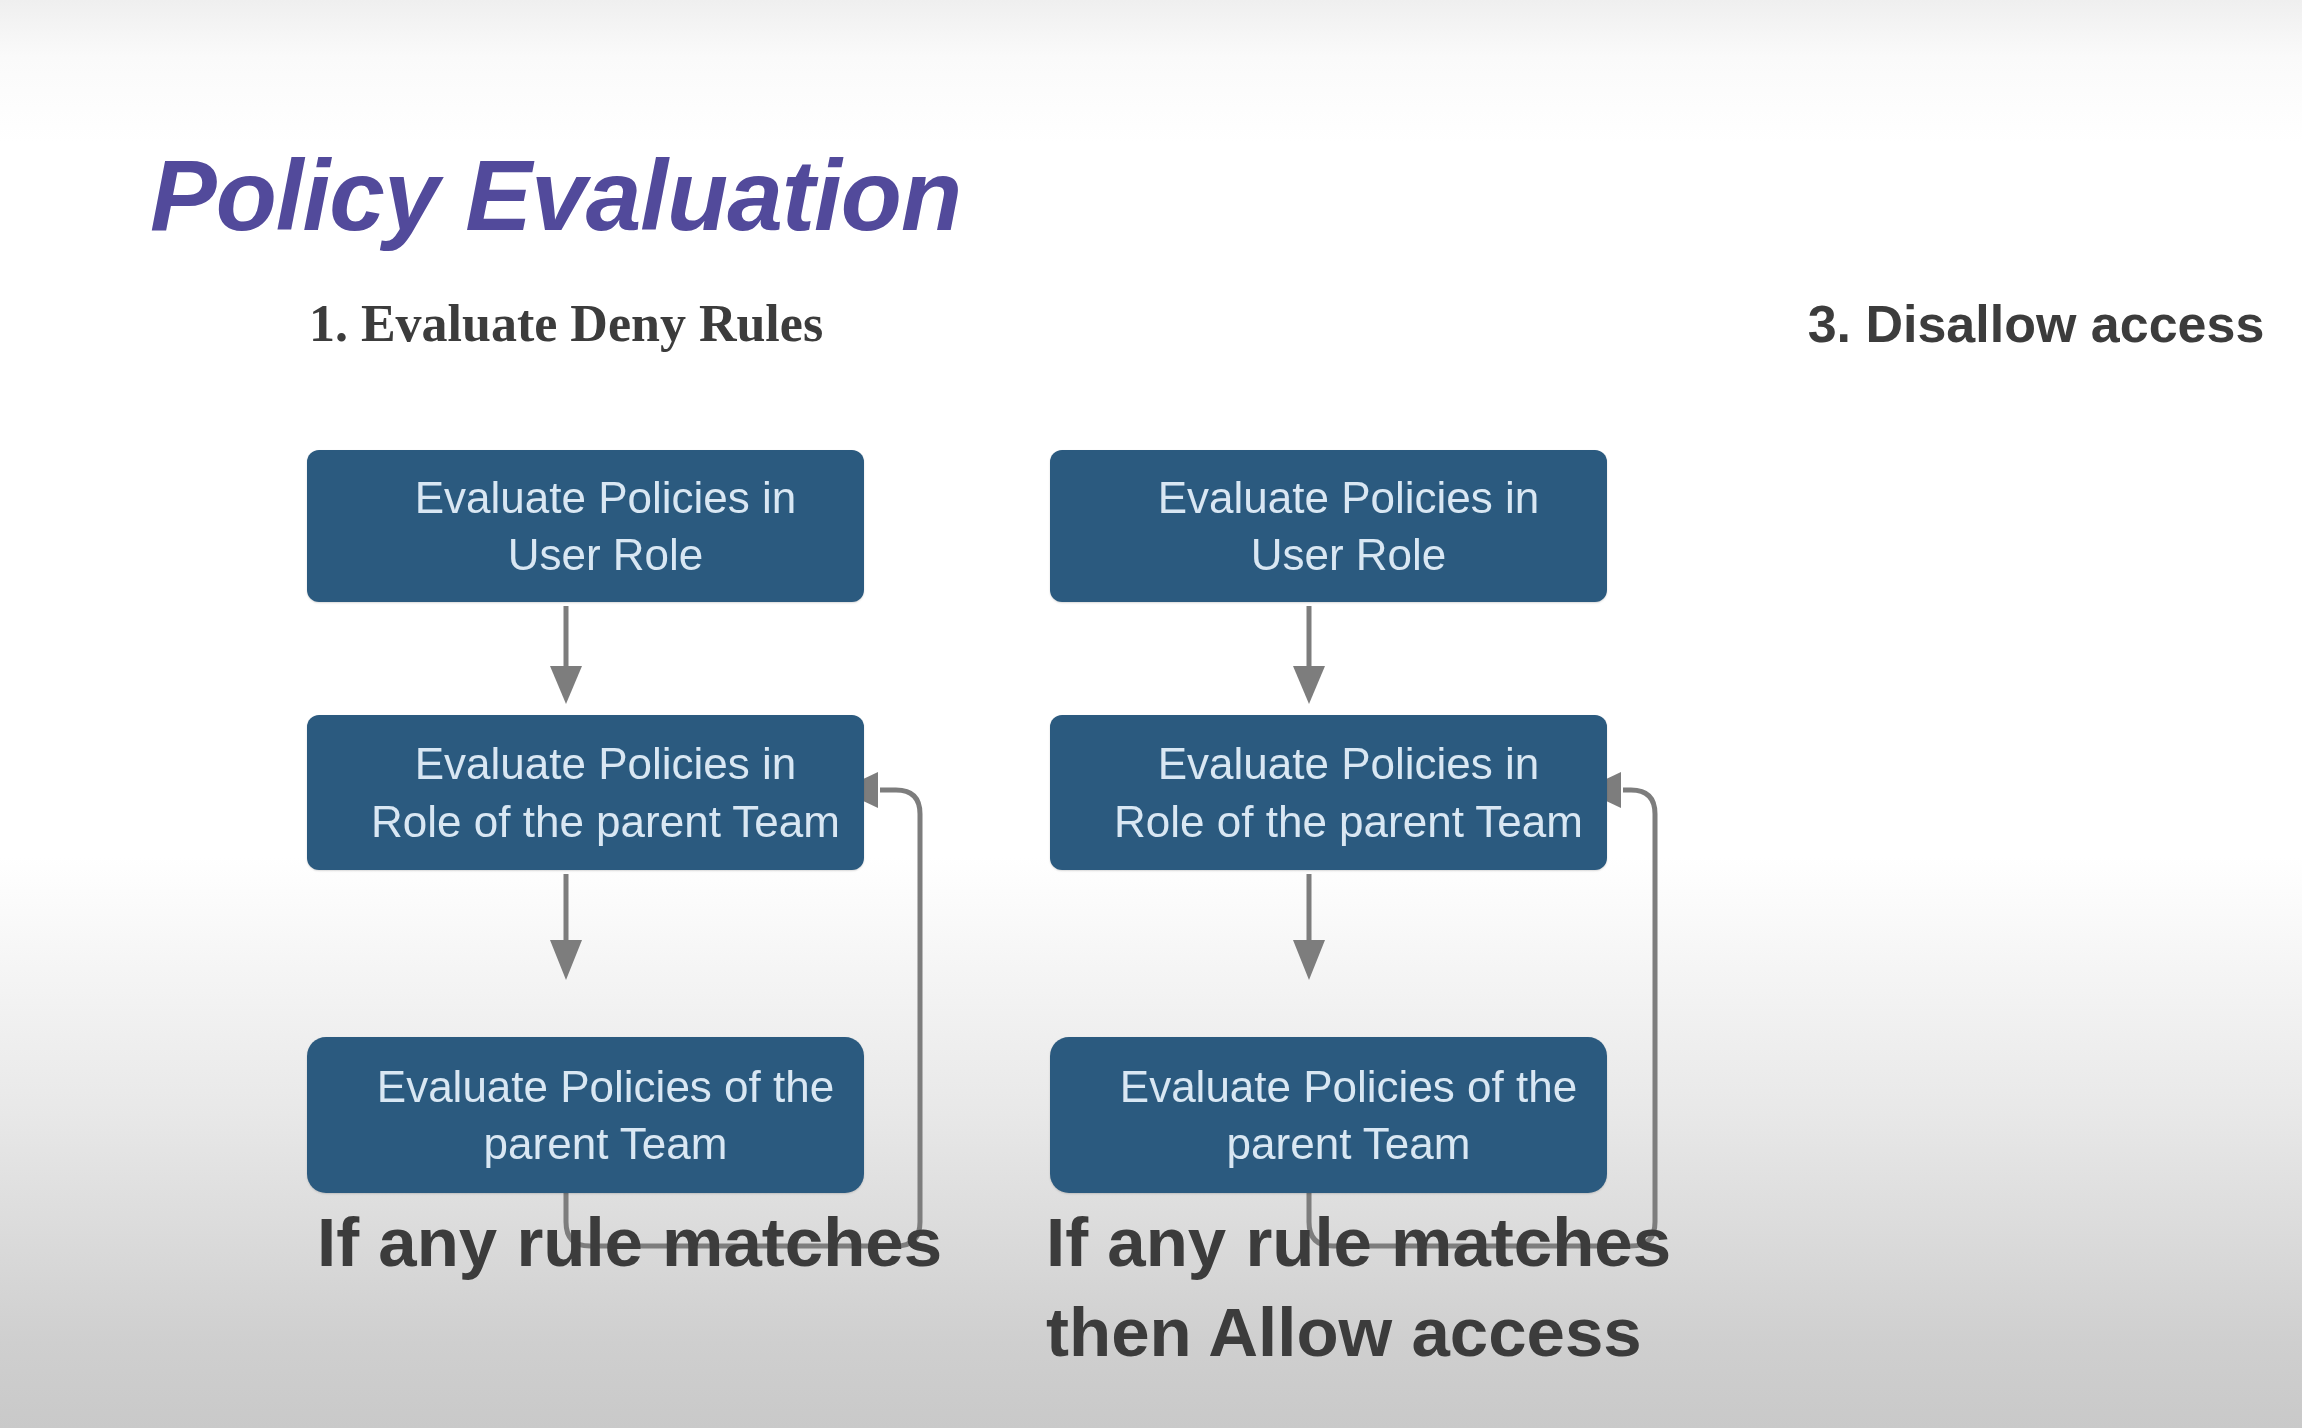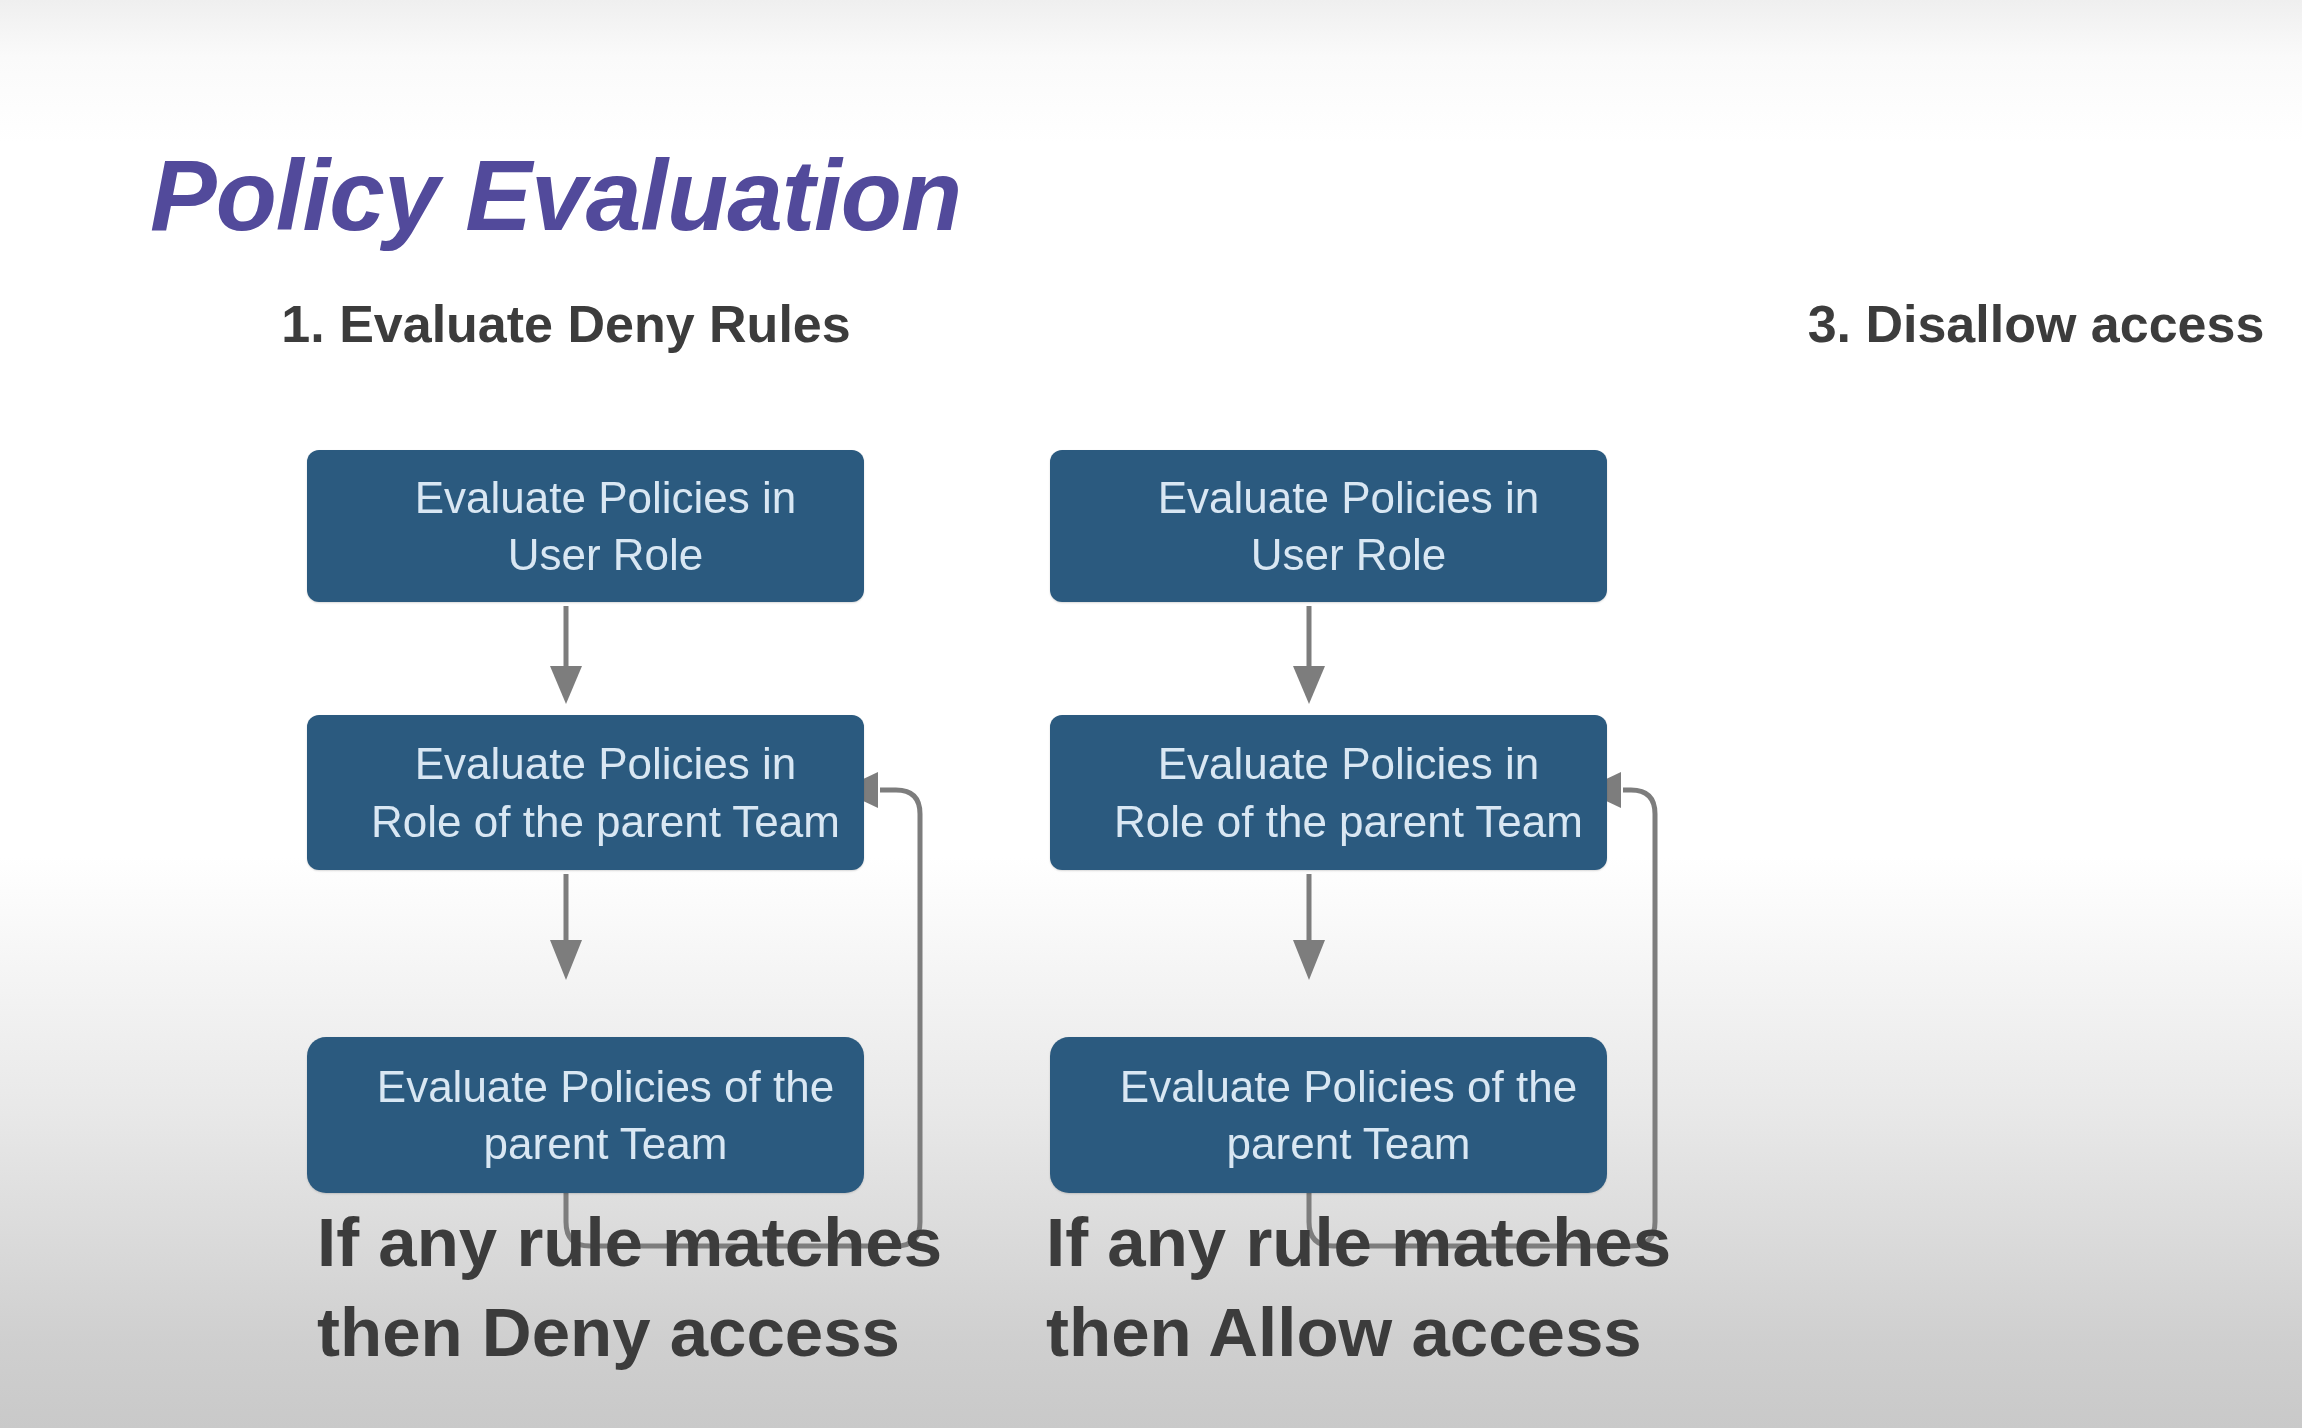--- a/index.html
+++ b/index.html
@@ -30,21 +30,21 @@
   }
   .col-header {
     position: absolute;
     top: 294px;
     font-size: 52px;
     font-weight: bold;
     color: var(--heading-color);
     text-align: center;
     white-space: nowrap;
   }
-  .ch1 { left: 231px; width: 670px; }
+  .ch1 { left: 231px; width: 670px; font-family: Liberation Serif, serif; }
   .ch2 { left: 974px; width: 670px; }
   .ch3 { left: 1700px; width: 672px; }
   .connectors { position: absolute; left: 0; top: 0; }
   .cl { stroke: var(--connector); stroke-width: 5; fill: none; }
   .cf { fill: var(--connector); stroke: none; }
   .flow-box {
     position: absolute;
     width: 517px;
     background: var(--box-fill);
     border-radius: 12px;
@@ -135,20 +135,19 @@
     <span>Evaluate Policies in</span>
     <span>Role of the parent Team</span>
   </div>
   <div class="flow-box c2 r3">
     <span>Evaluate Policies of the</span>
     <span>parent Team</span>
   </div>
 
   <div class="note n1">
     <div>If any rule matches</div>
-    <div>then Deny access</div>
   </div>
   <div class="note n2">
     <div>If any rule matches</div>
     <div>then Allow access</div>
   </div>
 
 </div>
 
 </body></html>

